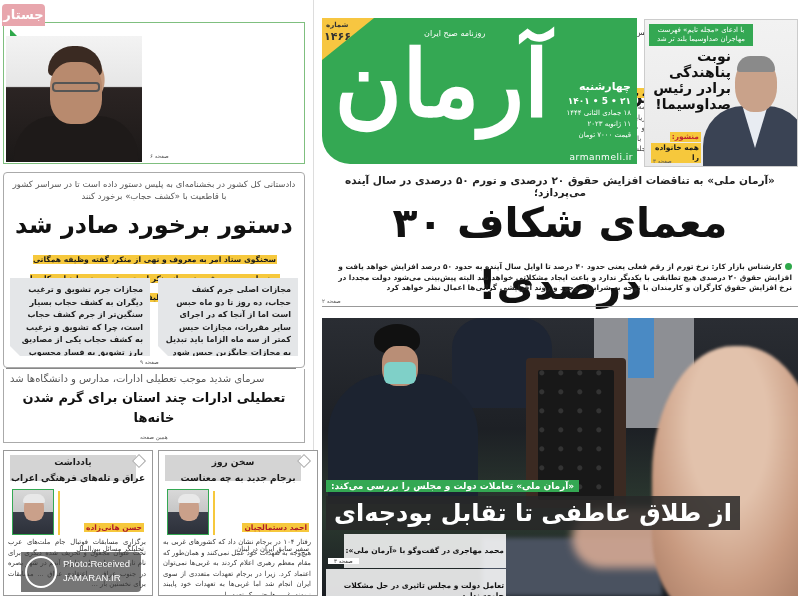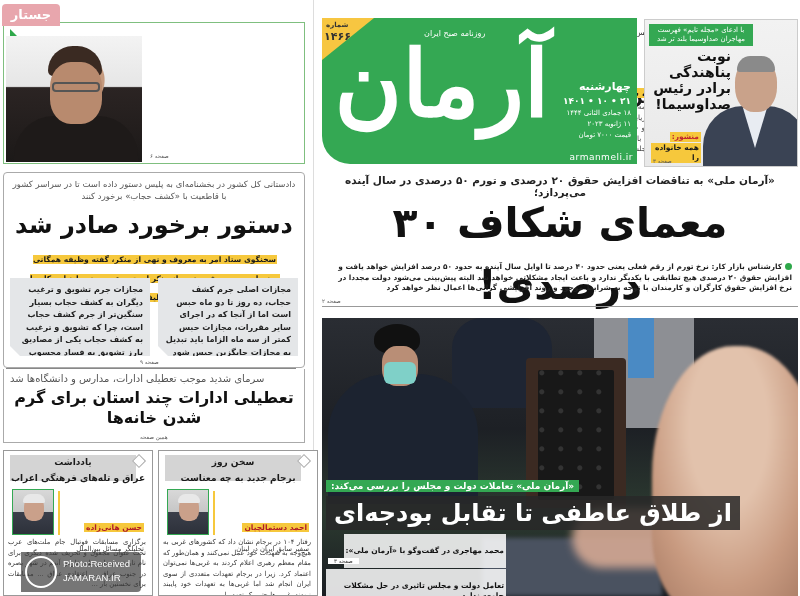--- a/index.html
+++ b/index.html
@@ -2,21 +2,21 @@
 <html><head>
 <meta charset="utf-8">
 <style>
   * { box-sizing: border-box; margin: 0; padding: 0; }
   html, body { width: 800px; height: 596px; overflow: hidden; background: #fff; }
   body { font-family: "DejaVu Sans", sans-serif; color: #1a1a1a; position: relative; direction: rtl; }
 
   .abs { position: absolute; }
 
   
-  .section-tab { left: 2px; top: 4px; width: 58px; height: 22px; background: #e8a6ad; color: #fff;
+  .section-tab { left: 2px; top: 4px; width: 43px; height: 22px; background: #e8a6ad; color: #fff;
     font-weight: bold; font-size: 13px; text-align: center; line-height: 22px; border-radius: 4px 4px 0 0; direction: rtl; }
   .interview-box { left: 3px; top: 22px; width: 302px; height: 142px; border: 1.5px solid #7fbf7f; background: #fff; }
   .interview-box .corner { position:absolute; left:6px; top:6px; width:0; height:0; border-left:8px solid #2ea84a; border-top:8px solid transparent; }
   .interview-photo { left: 4px; top: 14px; width: 136px; height: 126px;
     background: radial-gradient(ellipse at 55% 35%, #c59a7e 0 22%, transparent 23%),
                 linear-gradient(180deg, #f3f3f3 0%, #e6e6e6 40%, #2b2423 41%, #1c1918 100%); }
   .interview-photo .hair { position:absolute; left:42px; top:10px; width:54px; height:30px; background:#3a2a22; border-radius:28px 28px 6px 6px; }
   .interview-photo .face { position:absolute; left:44px; top:26px; width:52px; height:62px; background:#b88a6e; border-radius:40%; }
   .interview-photo .glasses { position:absolute; left:46px; top:46px; width:48px; height:10px; border:2px solid #555; border-radius:4px; }
   .interview-photo .coat { position:absolute; left:8px; top:80px; width:124px; height:46px; background:#1e1a19; border-radius:40px 40px 0 0; }
@@ -99,21 +99,21 @@
   .hijab-col { top: 278px; width: 140px; height: 78px; background: #e4e6e8; padding: 5px 7px; font-size: 8.1px; line-height: 12.5px; font-weight: bold; color: #222; text-align: right;
     clip-path: polygon(0 0, 100% 0, 100% 100%, 10px 100%, 0 calc(100% - 10px)); }
   .hijab-col.right { left: 158px; }
   .hijab-col.left { left: 10px; }
   .hijab-page { left: 140px; top: 359px; }
   .hijab-rule { left: 6px; top: 368px; width: 290px; height: 1px; background: #888; }
 
   
   .closure-box { left: 3px; top: 369px; width: 302px; height: 74px; border: 1px solid #aaa; border-top: none; background: #fff; }
   .closure-kicker { left: 10px; top: 373px; width: 288px; text-align: left; font-size: 10px; color: #555; }
-  .closure-headline { left: 10px; top: 388px; width: 288px; text-align: center; font-size: 16px; font-weight: bold; line-height: 20px; color: #111; }
+  .closure-headline { left: 10px; top: 388px; width: 288px; text-align: center; font-size: 13px; font-weight: bold; line-height: 20px; color: #111; }
   .closure-page { left: 140px; top: 434px; }
 
   
   .col-box { top: 450px; width: 150px; height: 146px; border: 1px solid #999; background: #fff; overflow: hidden; }
   .col-box.note { left: 3px; }
   .col-box.daily { left: 158px; width: 160px; }
   .col-tab { position:absolute; left: 6px; top: 4px; right: 16px; height: 26px; background: #d4d4d4; text-align: center; font-size: 9px; font-weight: bold; line-height: 14px; }
   .col-tab-diamond { position:absolute; right: 8px; top: 5px; width: 10px; height: 10px; background: #fff; border: 1px solid #aaa; transform: rotate(45deg); }
   .col-title { position:absolute; left: 4px; right: 4px; top: 22px; text-align: center; font-size: 9px; font-weight: bold; }
   .col-photo { position:absolute; left: 8px; top: 38px; width: 42px; height: 46px; border: 1.5px solid #34a853; background: linear-gradient(180deg, #d8d8d8 0%, #c6c6c6 50%, #3b3f4a 51%, #2d313a 100%); }
@@ -158,21 +158,21 @@
 <div class="abs page-ref" style="left:150px;top:153px;">صفحه ۶</div>
 
 <div class="abs masthead">
   <div class="mast-logo">آرمان ملی</div>
   <div class="issue-badge"></div>
   <div class="issue-label">شماره</div>
   <div class="issue-num">۱۴۶۶</div>
   <div class="mast-tagline">روزنامه صبح ایران</div>
   <div class="mast-date">
     <div class="day">چهارشنبه</div>
-    <div class="line jalali">۲۱ • ۱۰ • ۱۴۰۱</div>
+    <div class="line jalali">۲۱ • 5 • ۱۴۰۱</div>
     <div class="line">۱۸ جمادی الثانی ۱۴۴۴</div>
     <div class="line">۱۱ ژانویه ۲۰۲۳</div>
     <div class="line">قیمت ۷۰۰۰ تومان</div>
   </div>
   <div class="mast-url">armanmeli.ir</div>
 </div>
 
 <div class="abs tr-box">
   <div class="tr-photo">
     <div class="suit"></div>

